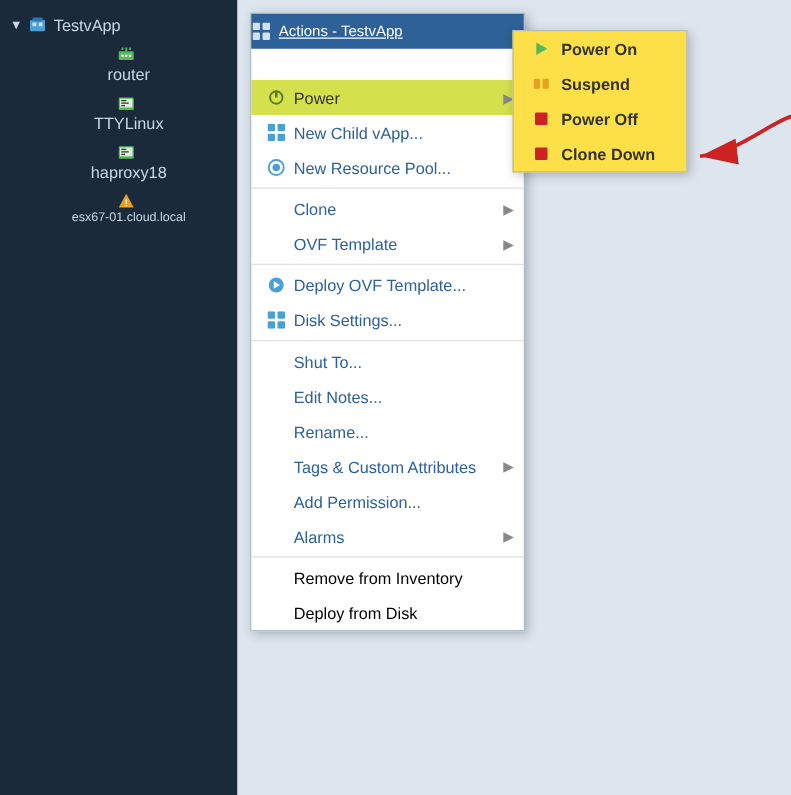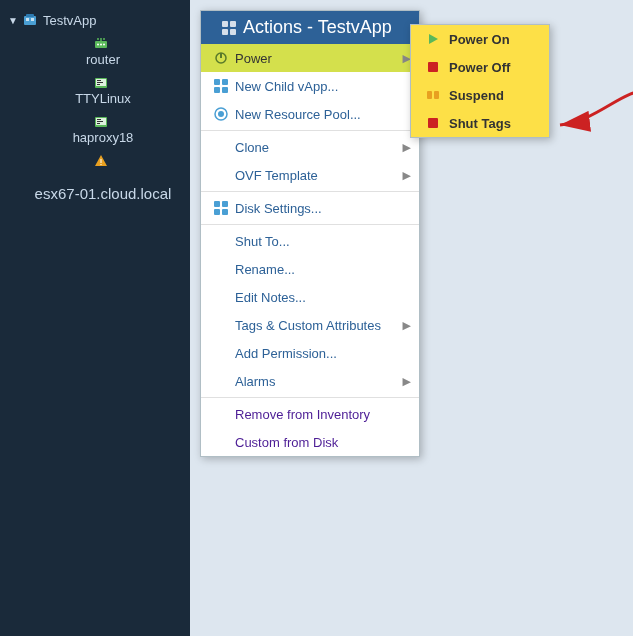--- a/index.html
+++ b/index.html
@@ -78,42 +78,44 @@
       background: #fff;
       border: 1px solid #b0bec5;
       box-shadow: 2px 2px 8px rgba(0,0,0,0.25);
       min-width: 220px;
       z-index: 100;
     }
 
     .menu-header {
       background: #2d6197;
       color: #fff;
-      padding: 6px 20px;
-      font-size: 18px;
+      padding: 6px 0;
+      font-size: 12px;
       display: flex;
       align-items: center;
       gap: 6px;
+      text-decoration: underline;
     }
 
     .menu-item {
       display: flex;
       align-items: center;
       padding: 6px 12px;
       cursor: pointer;
       color: #2d6197;
       gap: 6px;
       position: relative;
     }
     .menu-item.highlighted {
       background: #d4e04c;
       color: #333;
+      margin-top: 25px;
     }
     .menu-item.disabled {
-      color: #4c1d95;
+      color: #000000;
       cursor: default;
     }
     .menu-item .arrow {
       position: absolute;
       right: 8px;
       color: #888;
       font-size: 11px;
     }
     .menu-divider {
       height: 1px;
@@ -228,21 +230,21 @@
     <span>haproxy18</span>
   </div>
   <div class="tree-item indent1">
     <span class="tree-icon icon-esx">
       <svg width="14" height="14" viewBox="0 0 14 14">
         <polygon points="7,1 13,12 1,12" fill="#e8a020"></polygon>
         <rect x="6.5" y="5" width="1" height="4" fill="#fff"></rect>
         <rect x="6.5" y="10" width="1" height="1" fill="#fff"></rect>
       </svg>
     </span>
-    <span style="font-size:15px;margin-top:16px;">esx67-01.cloud.local</span>
+    <span style="font-size:10px;">esx67-01.cloud.local</span>
   </div>
 </div>
 
 <div class="main-content">
 
   <div class="context-menu">
 
     <div class="menu-header">
       <span class="menu-icon">
         <svg width="14" height="14" viewBox="0 0 14 14">
@@ -298,20 +300,29 @@
     </div>
 
     <div class="menu-item">
       <span class="menu-icon"></span>
       <span>OVF Template</span>
       <span class="arrow">▶</span>
     </div>
 
     <div class="menu-divider"></div>
 
+    <div class="menu-item">
+      <span class="menu-icon deploy-icon">
+        <svg width="14" height="14" viewBox="0 0 14 14">
+          <circle cx="7" cy="7" r="6" fill="#4a9fd4"></circle>
+          <polygon points="5,4 10,7 5,10" fill="#fff"></polygon>
+        </svg>
+      </span>
+      <span>Deploy OVF Template...</span>
+    </div>
 
     <div class="menu-item">
       <span class="menu-icon edit-icon">
         <svg width="14" height="14" viewBox="0 0 14 14">
           <rect x="0" y="0" width="6" height="6" rx="1" fill="#4a9fd4"></rect>
           <rect x="8" y="0" width="6" height="6" rx="1" fill="#4a9fd4"></rect>
           <rect x="0" y="8" width="6" height="6" rx="1" fill="#4a9fd4"></rect>
           <rect x="8" y="8" width="6" height="6" rx="1" fill="#4a9fd4"></rect>
         </svg>
       </span>
@@ -320,26 +331,26 @@
 
     <div class="menu-divider"></div>
 
     <div class="menu-item">
       <span class="menu-icon"></span>
       <span>Shut To...</span>
     </div>
 
     <div class="menu-item">
       <span class="menu-icon"></span>
+      <span>Edit Notes...</span>
+    </div>
+
+    <div class="menu-item">
+      <span class="menu-icon"></span>
       <span>Rename...</span>
-    </div>
-
-    <div class="menu-item">
-      <span class="menu-icon"></span>
-      <span>Edit Notes...</span>
     </div>
 
     <div class="menu-item">
       <span class="menu-icon"></span>
       <span>Tags &amp; Custom Attributes</span>
       <span class="arrow">▶</span>
     </div>
 
     <div class="menu-item">
       <span class="menu-icon"></span>
@@ -354,61 +365,61 @@
 
     <div class="menu-divider"></div>
 
     <div class="menu-item disabled">
       <span class="menu-icon"></span>
       <span>Remove from Inventory</span>
     </div>
 
     <div class="menu-item disabled">
       <span class="menu-icon"></span>
-      <span>Custom from Disk</span>
+      <span>Deploy from Disk</span>
     </div>
   </div>
 
   <div class="submenu">
 
     <div class="submenu-item">
       <span class="menu-icon power-on-icon">
         <svg width="14" height="14" viewBox="0 0 14 14">
           <polygon points="3,2 12,7 3,12" fill="#5ab85a"></polygon>
         </svg>
       </span>
       <span>Power On</span>
     </div>
 
     <div class="submenu-item">
-      <span class="menu-icon power-off-icon">
-        <svg width="14" height="14" viewBox="0 0 14 14">
-          <rect x="2" y="2" width="10" height="10" rx="1" fill="#cc2222"></rect>
-        </svg>
-      </span>
-      <span>Power Off</span>
-    </div>
-
-    <div class="submenu-item">
       <span class="menu-icon suspend-icon">
         <svg width="14" height="14" viewBox="0 0 14 14">
           <rect x="1" y="3" width="5" height="8" rx="1" fill="#e8a020"></rect>
           <rect x="8" y="3" width="5" height="8" rx="1" fill="#e8a020"></rect>
         </svg>
       </span>
       <span>Suspend</span>
     </div>
 
     <div class="submenu-item">
+      <span class="menu-icon power-off-icon">
+        <svg width="14" height="14" viewBox="0 0 14 14">
+          <rect x="2" y="2" width="10" height="10" rx="1" fill="#cc2222"></rect>
+        </svg>
+      </span>
+      <span>Power Off</span>
+    </div>
+
+    <div class="submenu-item">
       <span class="menu-icon shutdown-icon">
         <svg width="14" height="14" viewBox="0 0 14 14">
           <rect x="2" y="2" width="10" height="10" rx="1" fill="#cc2222"></rect>
         </svg>
       </span>
-      <span>Shut Tags</span>
+      <span>Clone Down</span>
     </div>
   </div>
 
   <div class="arrow-annotation">
     <svg width="160" height="70" viewBox="0 0 160 70">
 
       <defs>
         <marker id="arrowhead" markerWidth="10" markerHeight="7" refX="10" refY="3.5" orient="auto">
           <polygon points="0 0, 10 3.5, 0 7" fill="#cc2222"></polygon>
         </marker>

